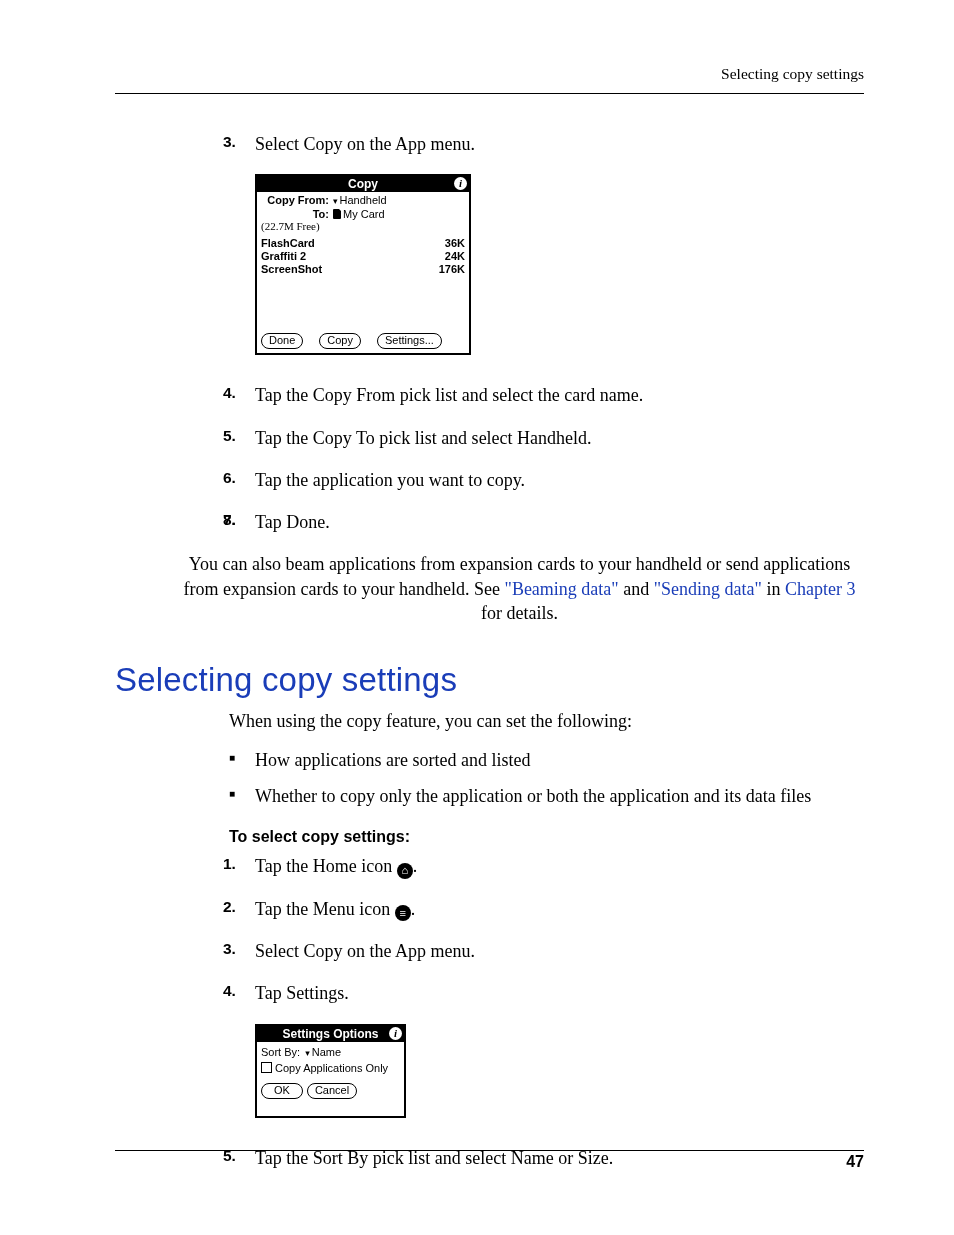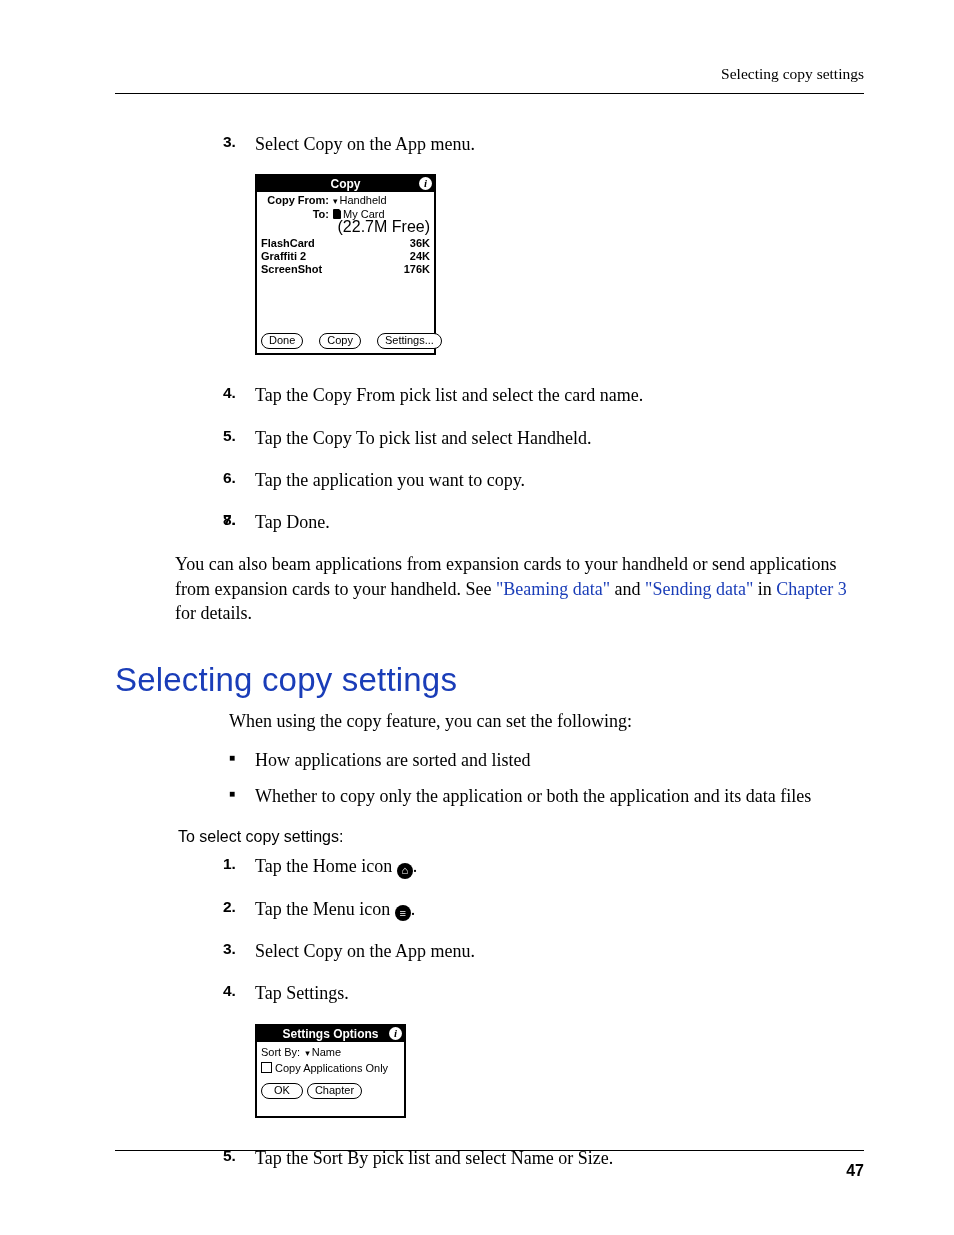--- a/index.html
+++ b/index.html
@@ -48,20 +48,21 @@
     font-family: Arial, Helvetica, sans-serif;
     font-size: 15.5px;
   }
   .ol-step > li .body {
     display: block;
   }
   .after-list-para {
     margin: 0 0 0 60px;
     font-size: 18px;
     line-height: 1.35;
+    text-align: center;
   }
   a.link { color: #1a3db8; text-decoration: none; }
   .section-title {
     font-family: "Arial Narrow", Arial, Helvetica, sans-serif;
     font-stretch: condensed;
     font-weight: 400;
     font-size: 33px;
     color: #1a3db8;
     margin: 36px 0 10px 0;
     letter-spacing: 0.2px;
@@ -85,41 +86,41 @@
   }
   .bullets li::before {
     content: "■";
     position: absolute;
     left: 0;
     top: 3px;
     font-size: 10px;
   }
   .subhead {
     font-family: Arial, Helvetica, sans-serif;
-    font-weight: normal;
+    font-weight: bold;
     font-size: 16px;
-    margin: 0 0 8px 63px;
+    margin: 0 0 8px 114px;
   }
   .inline-icon {
     display: inline-flex;
     width: 16px;
     height: 16px;
     border-radius: 50%;
     background: #000;
     color: #fff;
     align-items: center;
     justify-content: center;
     font-size: 11px;
     font-family: Arial, Helvetica, sans-serif;
     vertical-align: -2px;
   }
   .page-num {
     position: absolute;
     right: 90px;
-    bottom: 55px;
+    bottom: 64px;
     font-family: Arial, Helvetica, sans-serif;
     font-weight: bold;
     font-size: 16px;
   }
   .foot-rule {
     position: absolute;
     left: 115px;
     right: 90px;
     bottom: 76px;
     border: none;
@@ -127,21 +128,21 @@
   }
 
   
   .palm {
     font-family: Tahoma, Arial, sans-serif;
     background: #fff;
     border: 2px solid #000;
     box-sizing: border-box;
     margin-left: 140px;
   }
-  .palm-copy { width: 181px; height: 181px; margin-bottom: 28px; }
+  .palm-copy { width: 216px; height: 181px; margin-bottom: 28px; }
   .palm-settings { width: 151px; height: 94px; margin-top: 6px; margin-bottom: 28px; }
   .palm-title {
     background: #000;
     color: #fff;
     text-align: center;
     font-weight: bold;
     font-size: 12px;
     height: 16px;
     line-height: 16px;
     position: relative;
@@ -167,21 +168,21 @@
     font-size: 11px;
     line-height: 13px;
     color: #000;
     height: calc(100% - 16px);
     box-sizing: border-box;
     position: relative;
   }
   .palm-row { display: flex; }
   .palm-label { font-weight: bold; text-align: right; width: 68px; padding-right: 4px; }
   .palm-pick::before { content: "▾"; font-size: 9px; margin-right: 2px; }
-  .palm-center { text-align: right; font-size: 16px; margin-top: -1px;}
+  .palm-center { text-align: left; font-size: 11px; margin-top: -1px; font-family: Liberation Serif, serif;}
   .palm-filelist { margin-top: 4px; }
   .palm-file { display: flex; justify-content: space-between; font-weight: bold; font-size: 11px; line-height: 13px;}
   .palm-btns {
     position: absolute;
     left: 4px;
     bottom: 4px;
     display: flex;
     gap: 16px;
   }
   .palm-btns2 {
@@ -347,21 +348,21 @@
     <div class="palm-body">
       <div class="palm-sort-row">
         <span>Sort By:</span>
         <span class="palm-pick" style="margin-left:2px;">Name</span>
       </div>
       <div class="palm-check-row">
         <span class="palm-check"></span><span>Copy Applications Only</span>
       </div>
       <div class="palm-btns2">
         <span class="palm-btn" style="padding:0 12px;">OK</span>
-        <span class="palm-btn">Chapter</span>
+        <span class="palm-btn">Cancel</span>
       </div>
     </div>
   </div>
 
   <ol class="ol-step">
     <li>
       <span class="num">5.</span>
       <span class="body">Tap the Sort By pick list and select Name or Size.</span>
     </li>
   </ol>

